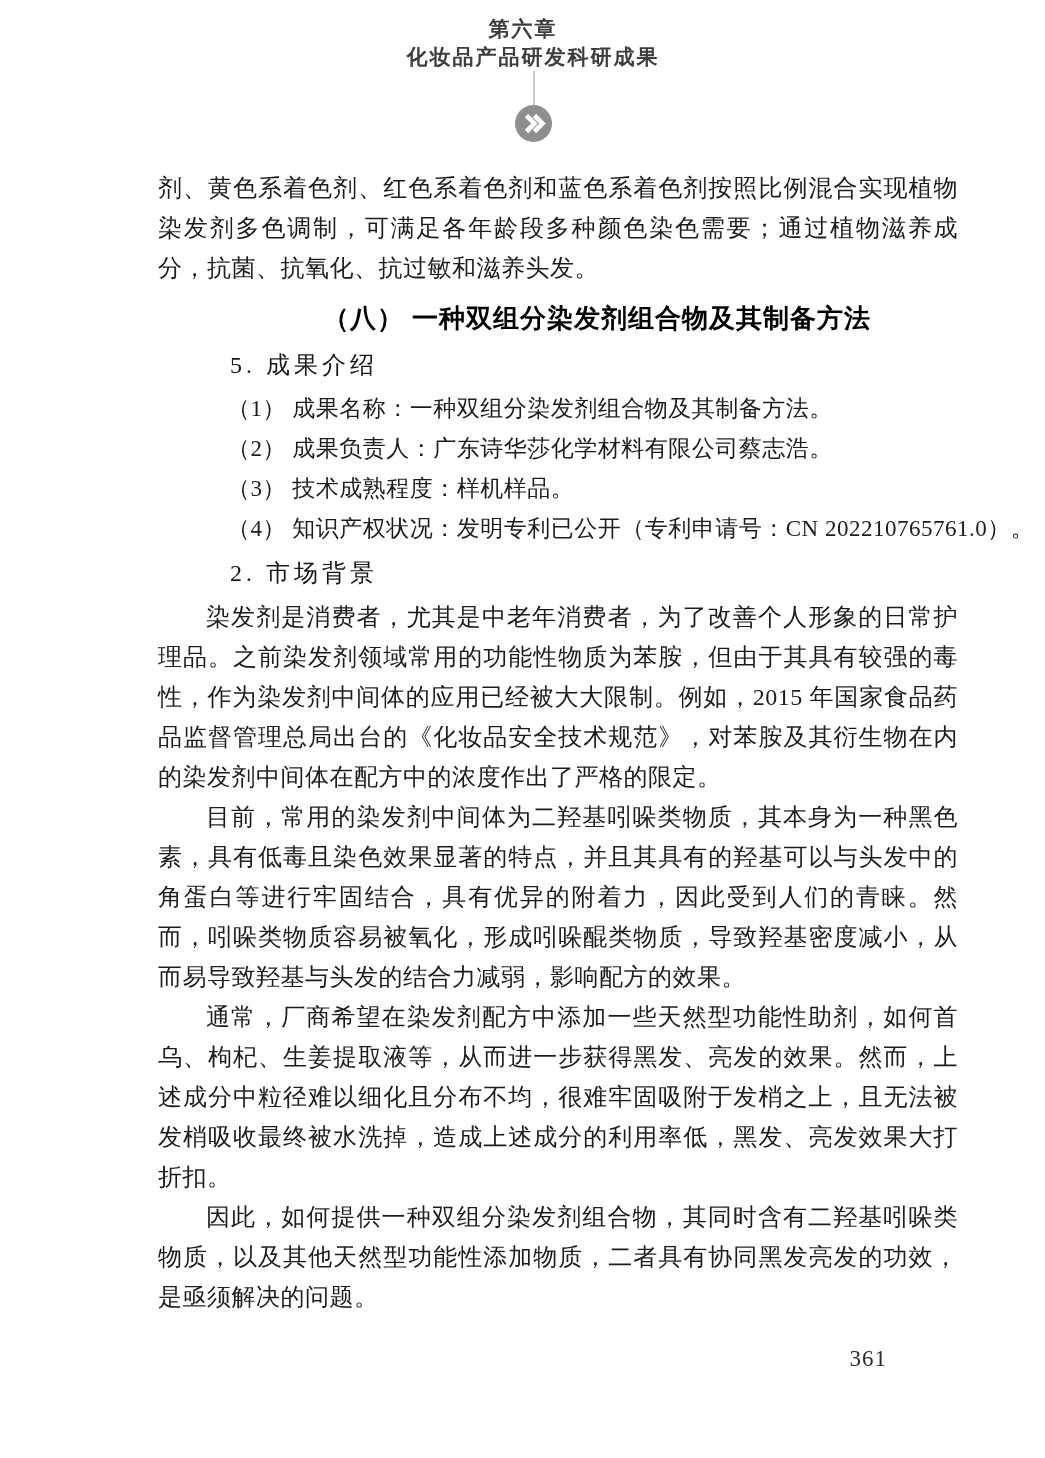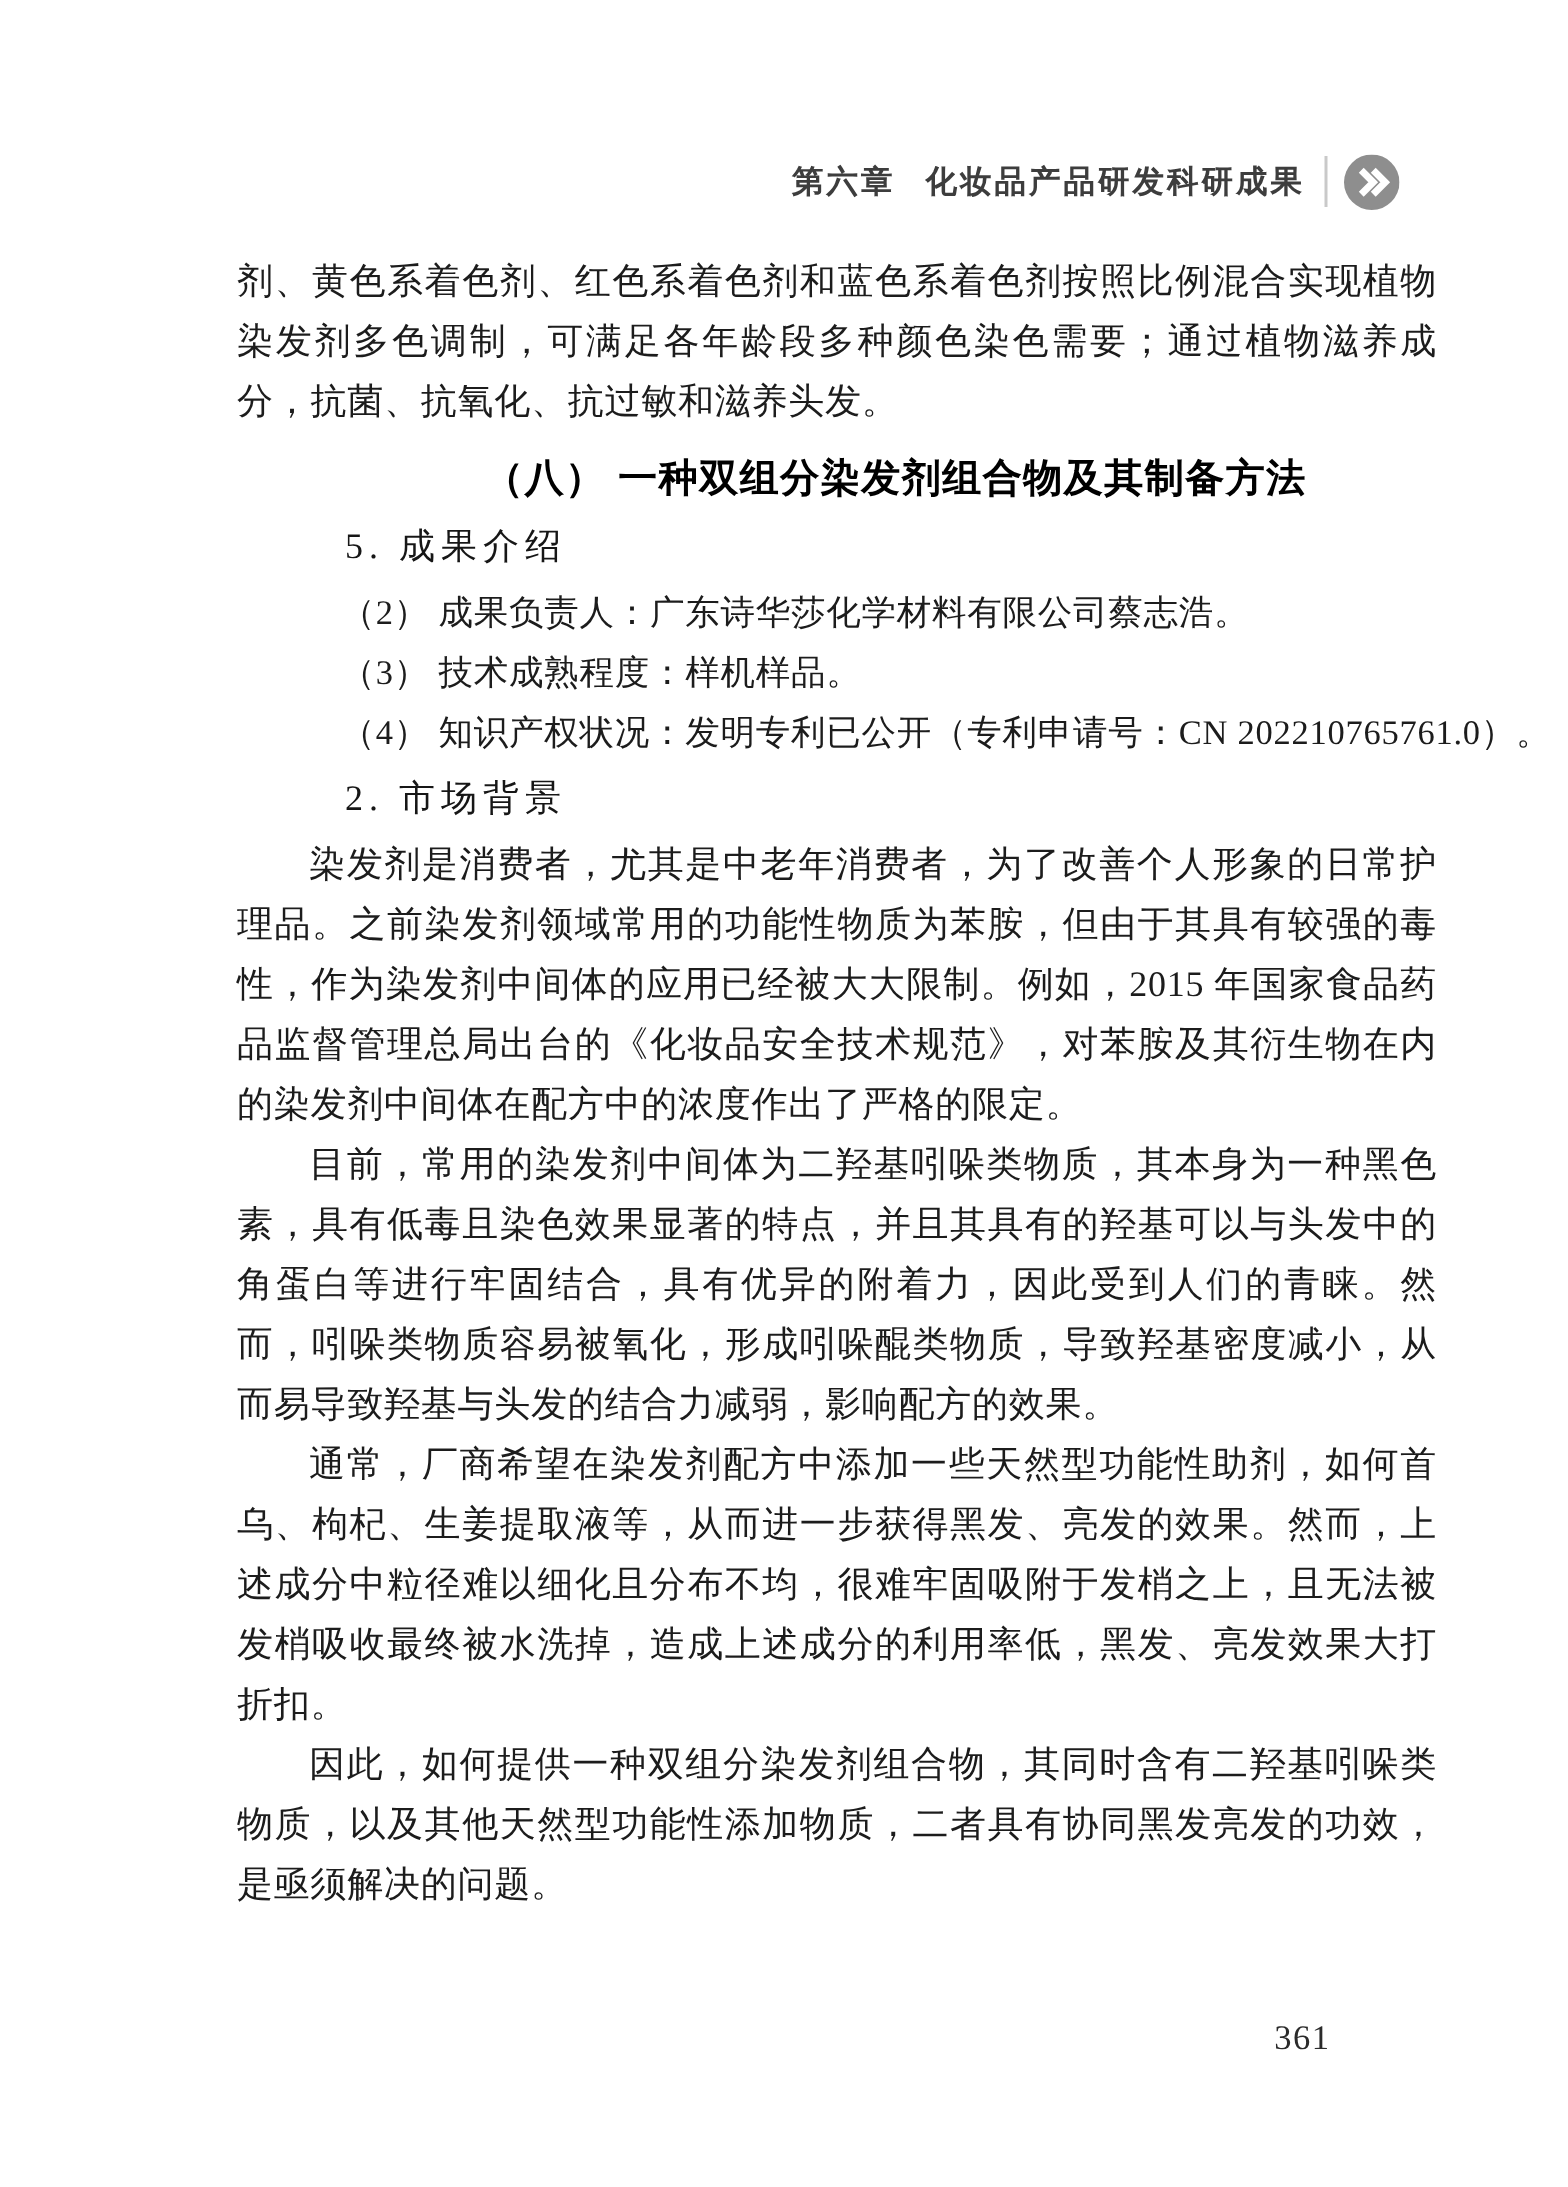--- a/index.html
+++ b/index.html
@@ -9,21 +9,21 @@
     color:#1c1c1c;
     position:relative;overflow:hidden;
   }
   .page{position:absolute;inset:0;background:#ffffff;}
 
   
   .running-header{
     position:absolute;top:100px;left:133px;width:800px;height:42px;
     display:flex;align-items:center;justify-content:flex-end;
     font-family:"Liberation Sans", sans-serif;
-    font-weight:bold;color:#3d3d3d;font-size:21px;
+    font-weight:bold;color:#3d3d3d;font-size:21px;flex-direction:column;
   }
   .running-header .chapter{margin-right:20px;letter-spacing:2px;}
   .running-header .htitle{letter-spacing:2px;}
   .header-divider{
     width:2px;height:34px;background:#c9c9c9;margin:0 11px 0 13px;flex:0 0 auto;
   }
   .chevron-badge{width:37px;height:37px;flex:0 0 auto;display:block;}
 
   
   main{
@@ -72,20 +72,21 @@
     </svg>
   </header>
 
   <main>
     <p class="cont">剂、黄色系着色剂、红色系着色剂和蓝色系着色剂按照比例混合实现植物染发剂多色调制，可满足各年龄段多种颜色染色需要；通过植物滋养成分，抗菌、抗氧化、抗过敏和滋养头发。</p>
 
     <h2 class="section-heading">（八） 一种双组分染发剂组合物及其制备方法</h2>
 
     <p class="sub-heading">5. 成果介绍</p>
 
+    <p class="item">（1） 成果名称：一种双组分染发剂组合物及其制备方法。</p>
     <p class="item">（2） 成果负责人：广东诗华莎化学材料有限公司蔡志浩。</p>
     <p class="item">（3） 技术成熟程度：样机样品。</p>
     <p class="item">（4） 知识产权状况：发明专利已公开（专利申请号：CN 202210765761.0）。</p>
 
     <p class="sub-heading">2. 市场背景</p>
 
     <p class="body-par">染发剂是消费者，尤其是中老年消费者，为了改善个人形象的日常护理品。之前染发剂领域常用的功能性物质为苯胺，但由于其具有较强的毒性，作为染发剂中间体的应用已经被大大限制。例如，2015 年国家食品药品监督管理总局出台的《化妆品安全技术规范》，对苯胺及其衍生物在内的染发剂中间体在配方中的浓度作出了严格的限定。</p>
     <p class="body-par">目前，常用的染发剂中间体为二羟基吲哚类物质，其本身为一种黑色素，具有低毒且染色效果显著的特点，并且其具有的羟基可以与头发中的角蛋白等进行牢固结合，具有优异的附着力，因此受到人们的青睐。然而，吲哚类物质容易被氧化，形成吲哚醌类物质，导致羟基密度减小，从而易导致羟基与头发的结合力减弱，影响配方的效果。</p>
     <p class="body-par">通常，厂商希望在染发剂配方中添加一些天然型功能性助剂，如何首乌、枸杞、生姜提取液等，从而进一步获得黑发、亮发的效果。然而，上述成分中粒径难以细化且分布不均，很难牢固吸附于发梢之上，且无法被发梢吸收最终被水洗掉，造成上述成分的利用率低，黑发、亮发效果大打折扣。</p>
     <p class="body-par">因此，如何提供一种双组分染发剂组合物，其同时含有二羟基吲哚类物质，以及其他天然型功能性添加物质，二者具有协同黑发亮发的功效，是亟须解决的问题。</p>

